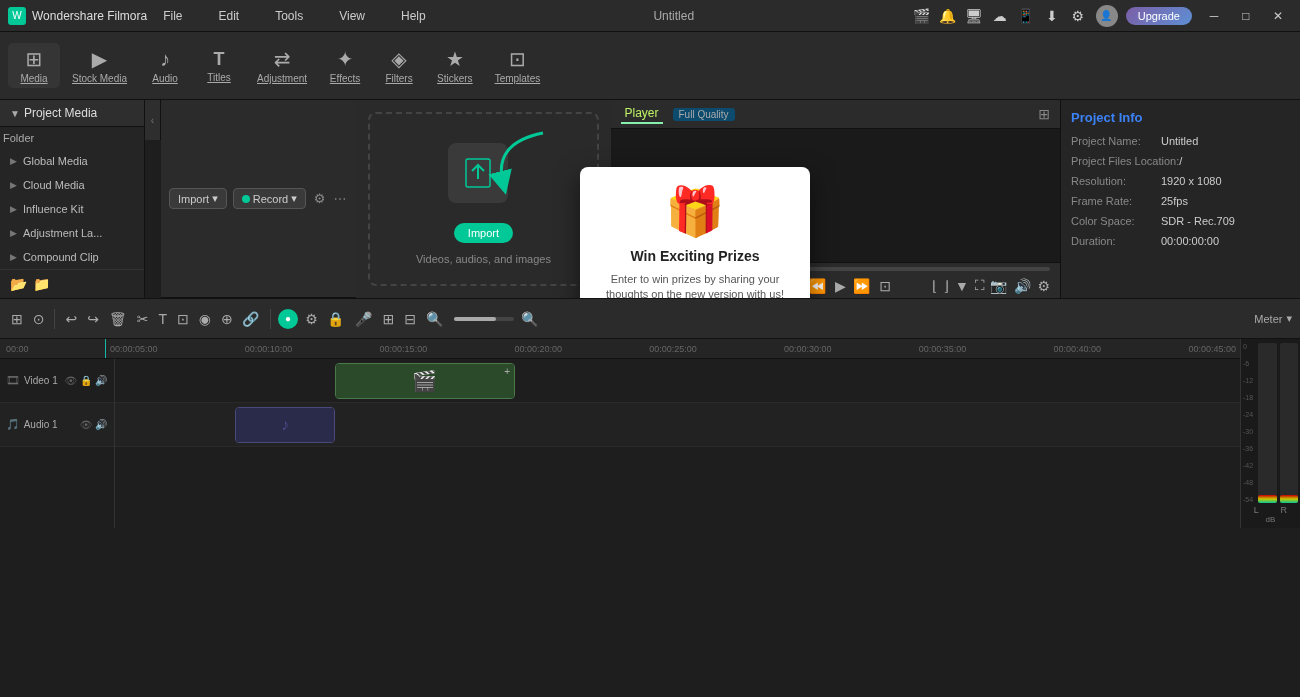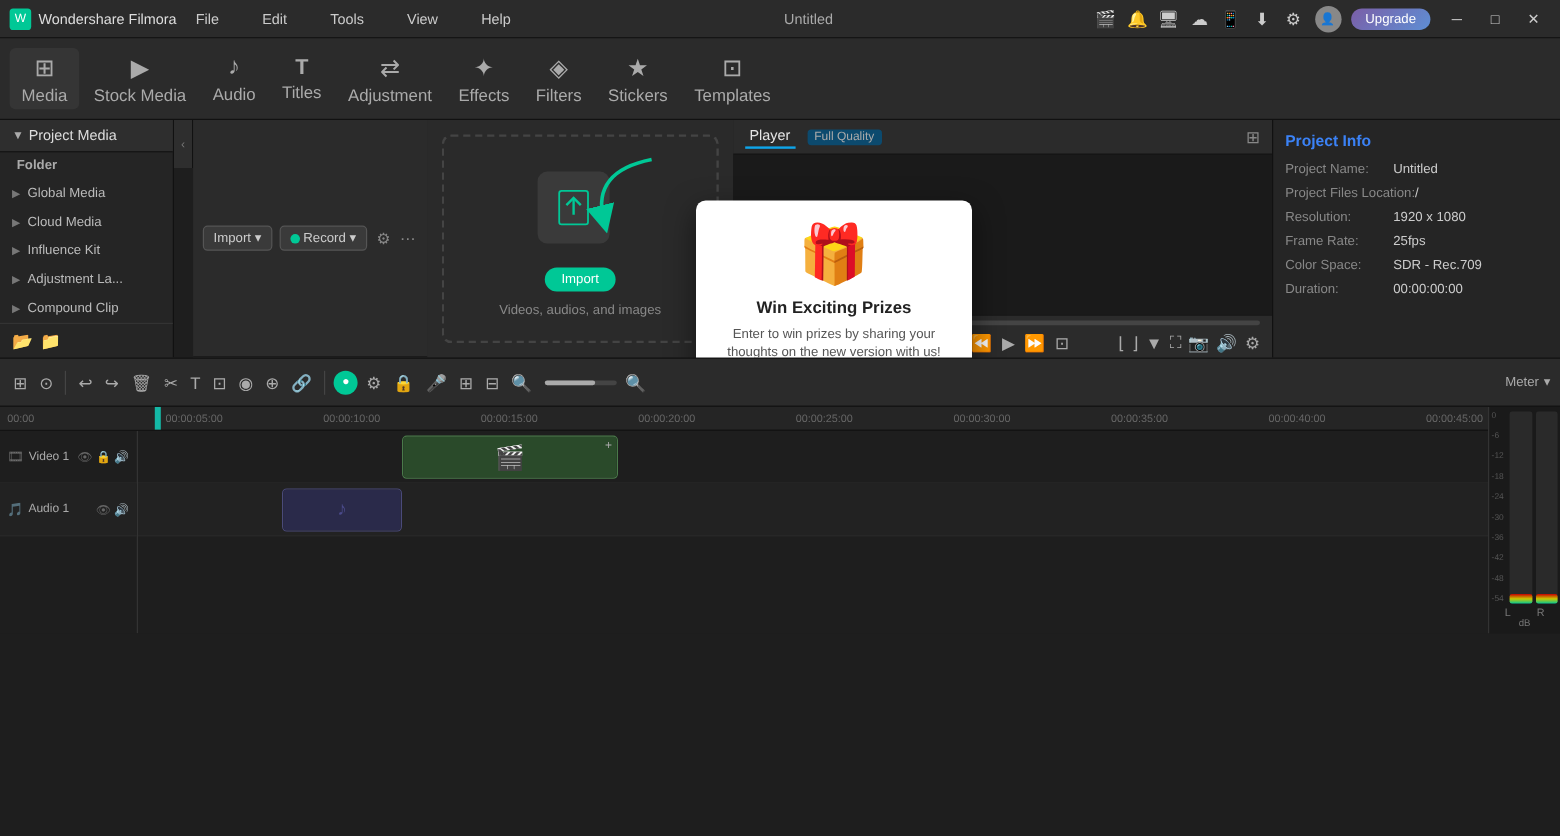--- a/index.html
+++ b/index.html
@@ -19,32 +19,32 @@
     .upgrade-btn { background: linear-gradient(135deg, #7b5ea7, #5e8fd4); color: white; border: none; padding: 3px 12px; border-radius: 12px; font-size: 11px; cursor: pointer; }
     .win-controls { display: flex; gap: 4px; }
     .win-btn { width: 28px; height: 20px; display: flex; align-items: center; justify-content: center; color: #ccc; cursor: pointer; font-size: 12px; border-radius: 3px; }
     .avatar { width: 22px; height: 22px; border-radius: 50%; background: #888; display: flex; align-items: center; justify-content: center; font-size: 10px; color: white; }
 
     
     .toolbar { height: 68px; background: #2b2b2b; display: flex; align-items: center; padding: 0 8px; gap: 2px; border-bottom: 1px solid #111; }
     .tool-item { display: flex; flex-direction: column; align-items: center; justify-content: center; padding: 4px 10px; border-radius: 5px; cursor: pointer; gap: 2px; min-width: 52px; }
     .tool-item.active { background: #353535; }
     .tool-icon { font-size: 20px; color: #aaa; }
-    .tool-label { font-size: 14px; color: #aaa; }
+    .tool-label { font-size: 10px; color: #aaa; text-decoration: underline; }
 
     
     .content-area { display: flex; flex: 1; overflow: hidden; }
 
     
     .left-panel { width: 145px; background: #252525; border-right: 1px solid #111; display: flex; flex-direction: column; }
     .panel-header { background: #2e2e2e; padding: 6px 10px; font-size: 12px; color: #ddd; border-bottom: 1px solid #111; display: flex; align-items: center; gap: 4px; }
     .panel-header-arrow { font-size: 10px; color: #aaa; }
     .panel-nav-item { display: flex; align-items: center; gap: 6px; padding: 6px 10px; cursor: pointer; font-size: 11px; color: #bbb; }
     .panel-nav-item .arrow { font-size: 9px; color: #777; }
-    .panel-folder { padding: 5px 14px; font-size: 11px; color: #aaa; cursor: pointer; font-weight: bold; }
+    .panel-folder { padding: 5px 3px; font-size: 11px; color: #aaa; cursor: pointer; }
     .panel-footer { display: flex; gap: 6px; padding: 6px 10px; border-top: 1px solid #333; margin-top: auto; }
     .panel-footer-icon { color: #888; cursor: pointer; font-size: 14px; }
     .panel-collapse { width: 16px; height: 40px; background: #2e2e2e; display: flex; align-items: center; justify-content: center; cursor: pointer; color: #777; border-right: 1px solid #111; font-size: 10px; }
 
     
     .media-area { flex: 1; background: #2a2a2a; display: flex; flex-direction: row; max-width: 470px; }
     .media-toolbar { display: flex; align-items: center; padding: 6px 8px; gap: 6px; border-bottom: 1px solid #111; background: #2b2b2b; }
     .import-btn { background: #3a3a3a; border: 1px solid #555; color: #ccc; padding: 3px 8px; border-radius: 4px; font-size: 11px; cursor: pointer; display: flex; align-items: center; gap: 3px; }
     .record-btn { background: #3a3a3a; border: 1px solid #555; color: #ccc; padding: 3px 8px; border-radius: 4px; font-size: 11px; cursor: pointer; display: flex; align-items: center; gap: 3px; }
     .record-dot { width: 8px; height: 8px; border-radius: 50%; background: #00c896; }
@@ -53,21 +53,21 @@
     .media-drop-zone { flex: 1; display: flex; flex-direction: column; align-items: center; justify-content: center; gap: 10px; border: 2px dashed #444; margin: 12px; border-radius: 8px; }
     .import-icon-container { position: relative; width: 80px; height: 80px; }
     .import-icon-bg { width: 60px; height: 60px; background: #3a3a3a; border-radius: 8px; display: flex; align-items: center; justify-content: center; position: absolute; top: 10px; left: 5px; }
     .import-center-btn { background: #00c896; color: white; border: none; padding: 4px 14px; border-radius: 12px; font-size: 11px; cursor: pointer; }
     .drop-text { color: #888; font-size: 11px; }
 
     
     .player-area { flex: 1; background: #252525; display: flex; flex-direction: column; min-width: 380px; }
     .player-tabs { display: flex; align-items: center; padding: 4px 10px; border-bottom: 1px solid #111; background: #2b2b2b; gap: 10px; }
     .player-tab { font-size: 12px; color: #888; cursor: pointer; padding: 2px 4px; }
-    .player-tab.active { color: #e5e5e5; border-bottom: 2px solid #0ea5e9; }
+    .player-tab.active { color: #bef264; border-bottom: 2px solid #86efac; }
     .quality-badge { font-size: 10px; background: #0c4a6e; color: #aaa; padding: 1px 6px; border-radius: 3px; }
     .player-tab-right { margin-left: auto; color: #888; font-size: 14px; cursor: pointer; }
     .player-viewport { flex: 1; background: #1a1a1a; display: flex; align-items: center; justify-content: center; position: relative; }
     .player-controls-bar { padding: 4px 10px; background: #2b2b2b; border-top: 1px solid #111; }
     .progress-bar { width: 100%; height: 4px; background: #444; border-radius: 2px; margin-bottom: 6px; position: relative; cursor: pointer; }
     .progress-fill { width: 0%; height: 100%; background: #00c896; border-radius: 2px; }
     .progress-knob { width: 10px; height: 10px; border-radius: 50%; background: white; position: absolute; top: -3px; left: 0; }
     .time-row { display: flex; align-items: center; justify-content: space-between; }
     .time-display { display: flex; align-items: center; gap: 4px; font-size: 11px; color: #aaa; }
     .controls-center { display: flex; align-items: center; gap: 8px; }
@@ -87,21 +87,21 @@
     .tl-sep { width: 1px; height: 20px; background: #444; margin: 0 3px; }
     .tl-snap { width: 20px; height: 20px; border-radius: 50%; background: #00c896; display: flex; align-items: center; justify-content: center; color: white; font-size: 10px; cursor: pointer; }
     .volume-row { display: flex; align-items: center; gap: 4px; margin-left: 4px; }
     .volume-slider { width: 60px; height: 4px; background: #444; border-radius: 2px; position: relative; cursor: pointer; }
     .volume-fill { width: 70%; height: 100%; background: #aaa; border-radius: 2px; }
     .meter-label { margin-left: auto; font-size: 11px; color: #aaa; }
 
     .timeline-body { display: flex; flex: 1; overflow: hidden; }
     .timeline-tracks { flex: 1; display: flex; flex-direction: column; overflow: hidden; }
     .timeline-header { height: 20px; background: #252525; display: flex; border-bottom: 1px solid #111; }
-    .timeline-labels { width: 134px; background: #252525; border-right: 5px solid #14b8a6; }
+    .timeline-labels { width: 106px; background: #252525; border-right: 1px solid #14b8a6; }
     .timeline-ruler { flex: 1; display: flex; align-items: center; padding: 0 4px; }
     .ruler-marks { display: flex; gap: 0; width: 100%; justify-content: space-between; }
     .ruler-mark { font-size: 9px; color: #666; }
     .track-area { flex: 1; display: flex; overflow: hidden; }
     .track-labels-col { width: 115px; border-right: 1px solid #333; }
     .track-label { height: 44px; display: flex; align-items: center; padding: 0 6px; border-bottom: 1px solid #2a2a2a; gap: 4px; }
     .track-label-text { font-size: 10px; color: #aaa; }
     .track-icon { font-size: 11px; color: #777; }
     .track-icons-right { display: flex; gap: 3px; margin-left: auto; }
     .track-small-icon { font-size: 10px; color: #666; cursor: pointer; }

